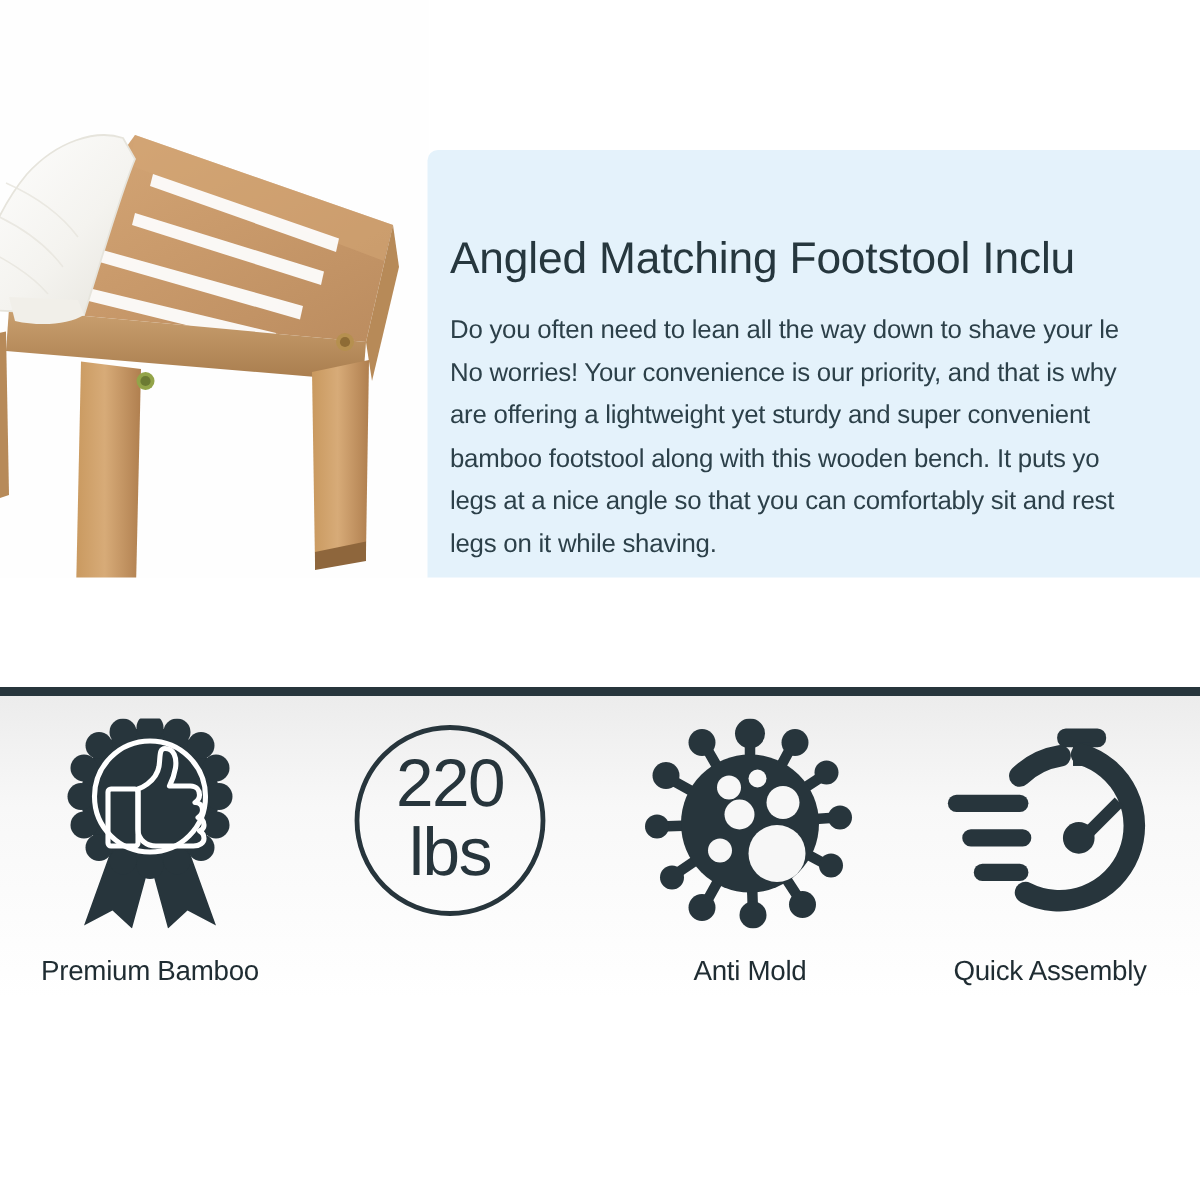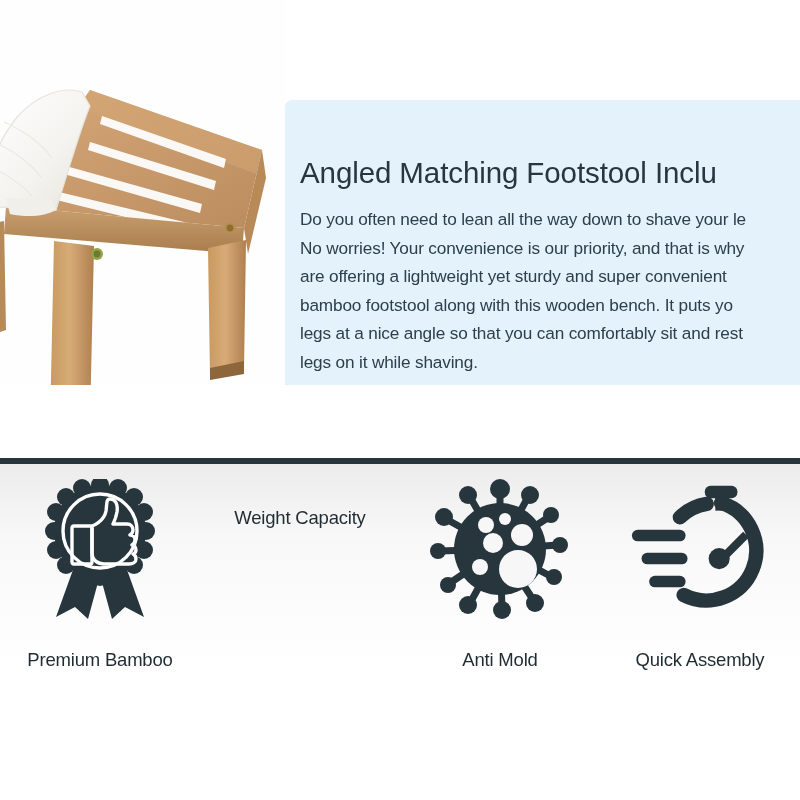--- a/index.html
+++ b/index.html
@@ -127,21 +127,21 @@
   }
   .feature-icon {
     width: 140px;
     height: 142px;
     display: flex;
     align-items: center;
     justify-content: center;
   }
   .feature-icon svg { display: block; }
   .feature-label {
-    margin-top: 29px;
+    margin-top: 16px;
     font-size: 18.5px;
     font-weight: 400;
     color: #1f2c32;
     text-align: center;
     letter-spacing: -0.2px;
     white-space: nowrap;
   }
   .lbs-num {
     font-size: 45px;
     font-weight: 400;
@@ -274,21 +274,27 @@
               <path d="M58,74 L58,47 C58,47 70,43 72,32 C73,25 72,20 76,20 C82,20 84,26 83,33 C82,39 79,45 79,45 L93,45 C97,45 99,48 99,51 C99,54 96,56 96,56 C99,56 101,58 101,61 C101,64 98,66 98,66 C100,66 102,68 102,71 C102,74 99,75 99,75 C101,76 102,78 102,80 C102,83 99,85 95,85 L70,85 C64,85 58,81 58,74 Z"></path>
               <rect x="38" y="47" width="20" height="38" rx="2"></rect>
             </g>
           </g>
         </svg>
       </div>
       <div class="feature-label">Premium Bamboo</div>
     </div>
 
     <div class="feature">
-      <div class="feature-label">Weight Capacity</div>
+      <div class="feature-icon">
+        <svg width="136" height="140" viewBox="0 0 136 140">
+          <circle cx="68" cy="68" r="62" fill="none" stroke="#27353c" stroke-width="3.2"></circle>
+          <text class="lbs-num" x="68" y="58" text-anchor="middle" fill="#27353c" font-family="Liberation Sans, sans-serif" font-size="45">220</text>
+          <text class="lbs-unit" x="68" y="104" text-anchor="middle" fill="#27353c" font-family="Liberation Sans, sans-serif" font-size="45">lbs</text>
+        </svg>
+      </div>
     </div>
 
     <div class="feature">
       <div class="feature-icon">
         <svg width="140" height="140" viewBox="0 0 140 140">
           <g fill="#27353c">
 
             <g stroke="#27353c" stroke-width="7" stroke-linecap="round">
               <line x1="70" y1="70" x2="70" y2="12"></line>
               <line x1="70" y1="70" x2="98" y2="18"></line>

